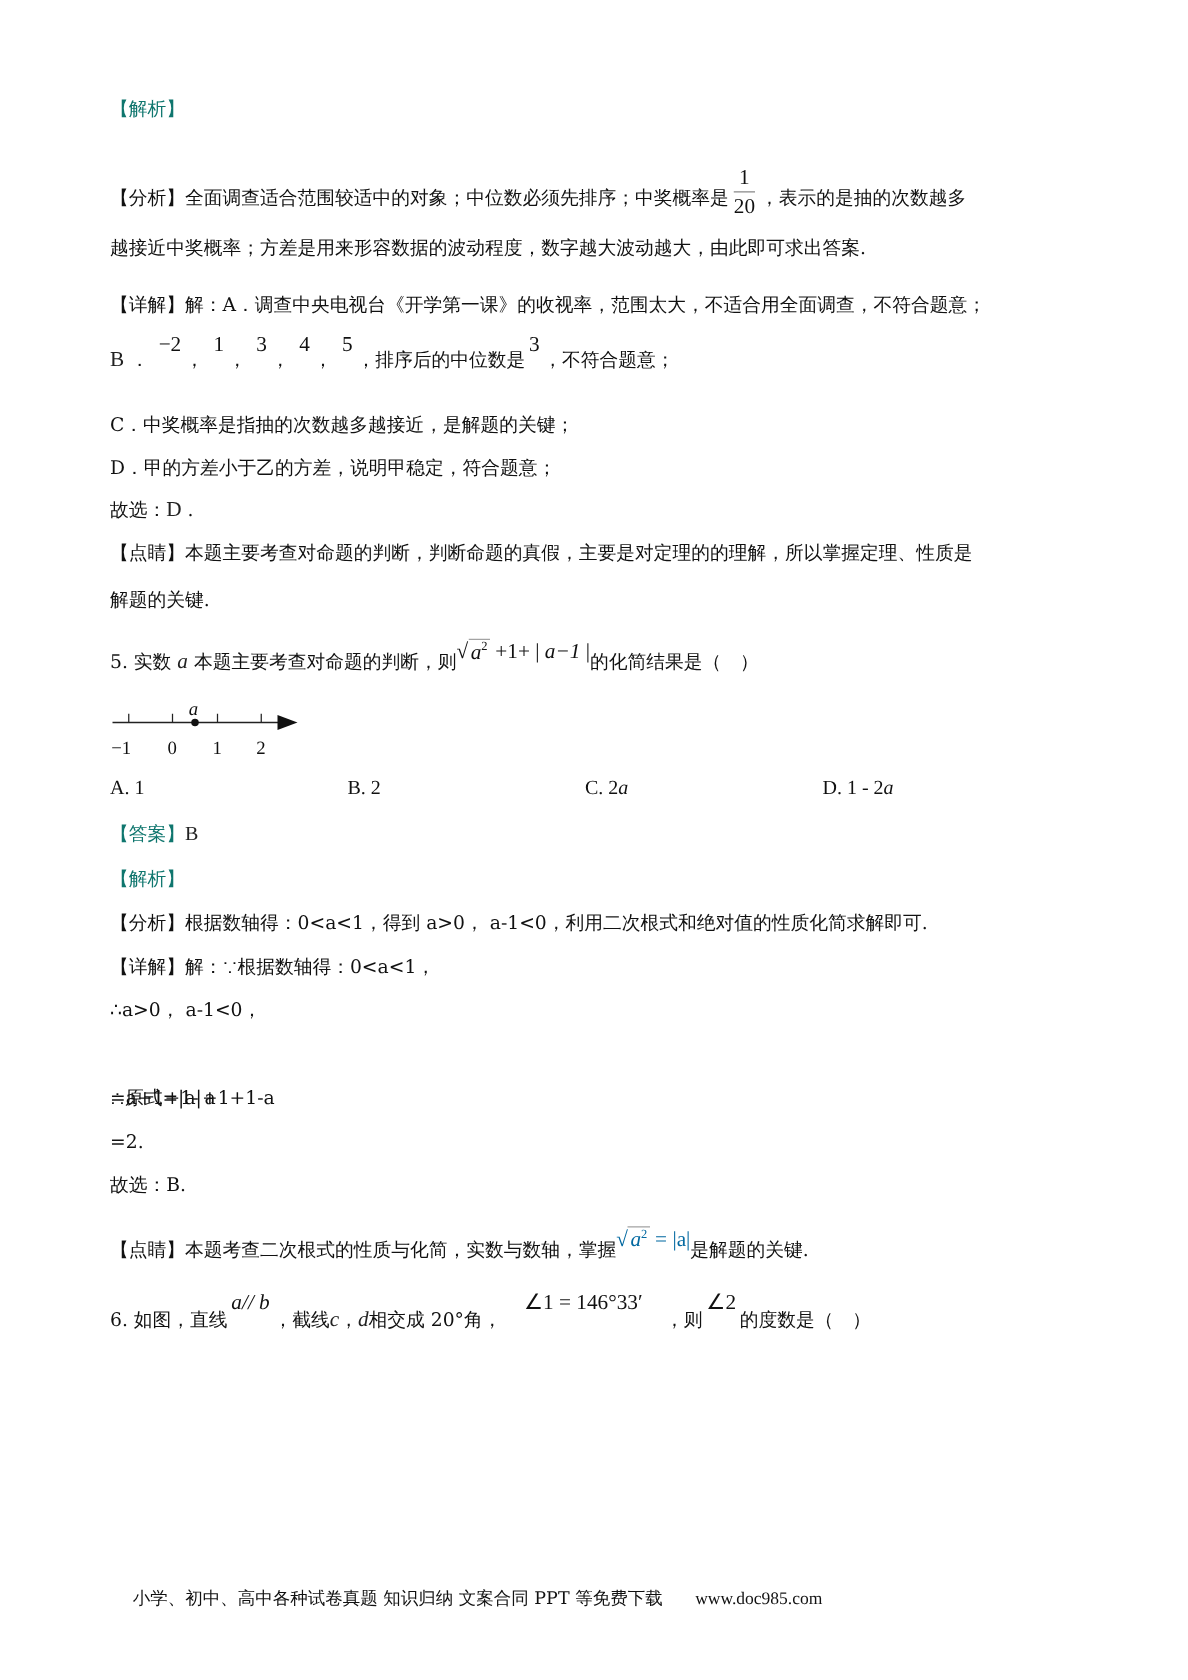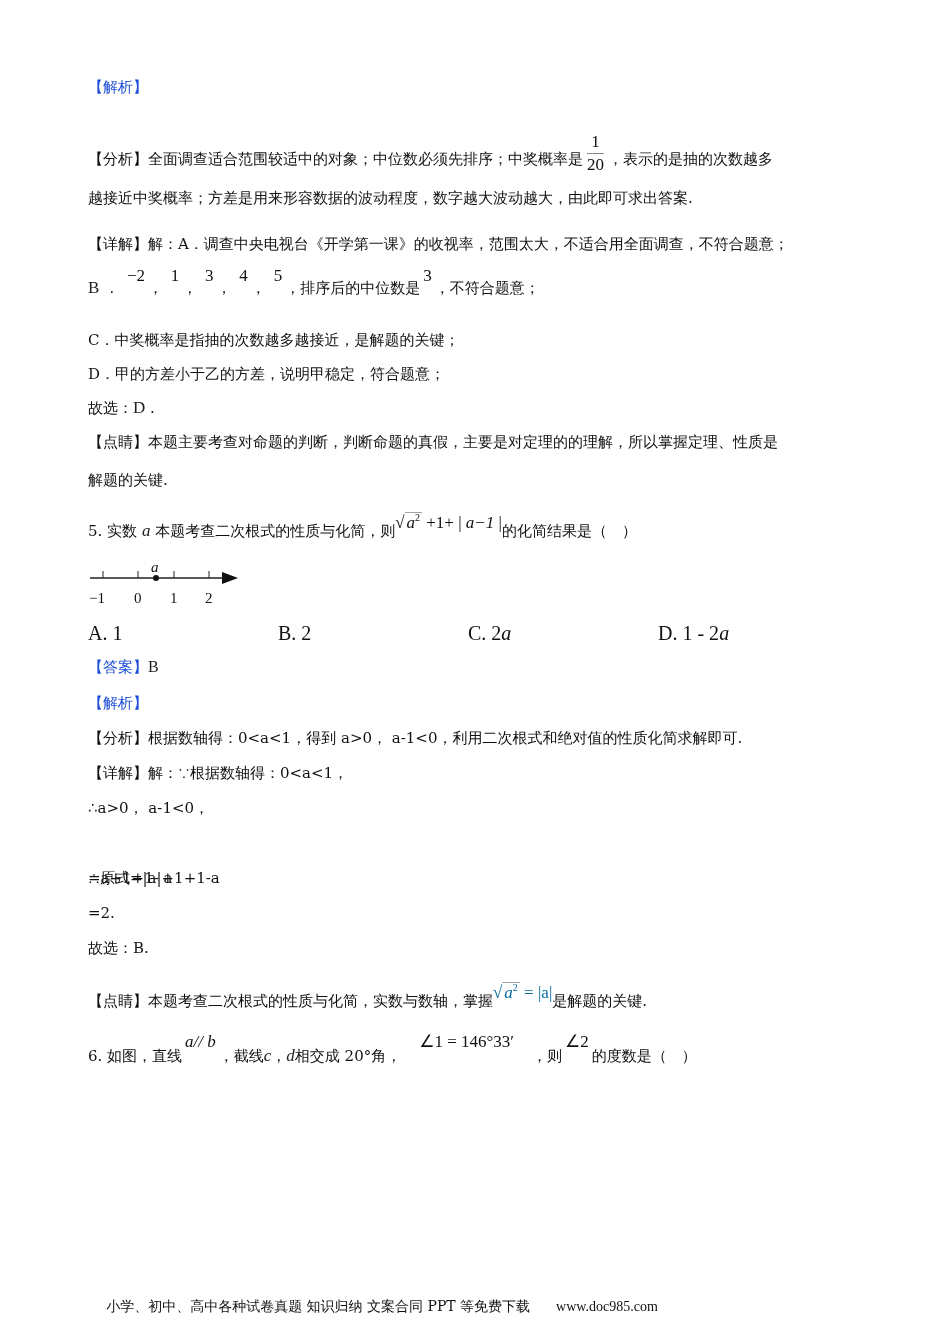--- a/index.html
+++ b/index.html
@@ -2,34 +2,34 @@
 <html><head>
 <meta charset="utf-8">
 <style>
   html, body { margin: 0; padding: 0; background: #ffffff; }
   body {
     width: 950px; height: 1344px; position: relative; overflow: hidden;
     font-family: "DejaVu Serif", "Liberation Serif", serif;
     color: #111; font-size: 15px;
   }
   .line { position: absolute; left: 88px; white-space: nowrap; line-height: 20px; }
-  .tag { color: #1d4ed8; }
+  .tag { color: #0f766e; }
   .tag-black { color: #111; }
   .math { font-family: "Liberation Serif", "DejaVu Serif", serif; font-size: 17px; color: #222; }
   .math-light { font-family: "Liberation Serif", serif; color: #0369a1; }
   .it { font-style: italic; }
   .frac { display: inline-block; vertical-align: middle; text-align: center; position: relative; top: -6px; margin: 0 4px; font-family: "Liberation Serif", serif; font-size: 17px; }
   .frac .num { display: block; border-bottom: 1px solid #888; padding: 0 2px; line-height: 22px; }
   .frac .den { display: block; line-height: 22px; }
   .sup { position: relative; top: -12px; font-family: "Liberation Serif", serif; font-size: 17px; margin: 0 3px; }
   .sqrt { font-family: "Liberation Serif", serif; font-size: 17px; display: inline-block; position: relative; top: -8px; }
   .sqrt .rad { border-top: 1px solid #a3a3a3; padding: 0 2px; }
   .options { position: absolute; top: 622px; left: 88px; width: 760px; display: flex; }
-  .options .opt { width: 195px; font-family: "Liberation Serif", serif; font-size: 20px; }
-  .footer { position: absolute; top: 1270px; left: 0; width: 764px; text-align: center; font-size: 14px; color: #111; white-space: nowrap; margin-top: 28px; }
+  .options .opt { width: 195px; font-family: "Liberation Serif", serif; font-size: 16px; }
+  .footer { position: absolute; top: 1270px; left: 0; width: 764px; text-align: center; font-size: 14px; color: #111; white-space: nowrap; }
   .footer .url { font-family: "Liberation Serif", serif; margin-left: 26px; }
   svg text { font-family: "Liberation Serif", serif; }
 </style>
 </head>
 <body>
 
 <div class="line tag" style="top:77px">【解析】</div>
 
 <div class="line" style="top:137px">
   <span class="tag-black">【分析】</span><span>全面调查适合范围较适中的对象；中位数必须先排序；中奖概率是</span><span class="frac"><span class="num">1</span><span class="den">20</span></span><span>，表示的是抽的次数越多</span>
@@ -57,21 +57,21 @@
 <div class="line" style="top:398px">
   <span>故选：</span><span class="math">D</span><span> .</span>
 </div>
 
 <div class="line" style="top:432px">
   <span>【点睛】</span><span>本题主要考查对命题的判断，判断命题的真假，主要是对定理的的理解，所以掌握定理、性质是</span>
 </div>
 <div class="line" style="top:470px">解题的关键.</div>
 
 <div class="line" style="top:516px">
-  <span>5. 实数</span> <span class="it math">a</span> <span>本题考查二次根式的性质与化简，则</span><span class="sqrt">√<span class="rad"><span class="it">a</span><sup style="font-size:10px">2</sup></span><span> +1+ | </span><span class="it">a−1</span><span> |</span></span><span>的化简结果是（　）</span>
+  <span>5. 实数</span> <span class="it math">a</span> <span>本题主要考查对命题的判断，则</span><span class="sqrt">√<span class="rad"><span class="it">a</span><sup style="font-size:10px">2</sup></span><span> +1+ | </span><span class="it">a−1</span><span> |</span></span><span>的化简结果是（　）</span>
 </div>
 
 <svg style="position:absolute; left:88px; top:558px;" width="160" height="50" viewBox="0 0 160 50">
   <line x1="2" y1="20" x2="140" y2="20" stroke="#222" stroke-width="1.3"></line>
   <polygon points="134,14 150,20 134,26" fill="#111"></polygon>
   <line x1="15" y1="13" x2="15" y2="20" stroke="#222" stroke-width="1"></line>
   <line x1="50" y1="13" x2="50" y2="20" stroke="#222" stroke-width="1"></line>
   <line x1="86" y1="13" x2="86" y2="20" stroke="#222" stroke-width="1"></line>
   <line x1="121" y1="13" x2="121" y2="20" stroke="#222" stroke-width="1"></line>
   <circle cx="68" cy="20" r="3" fill="#111"></circle>

